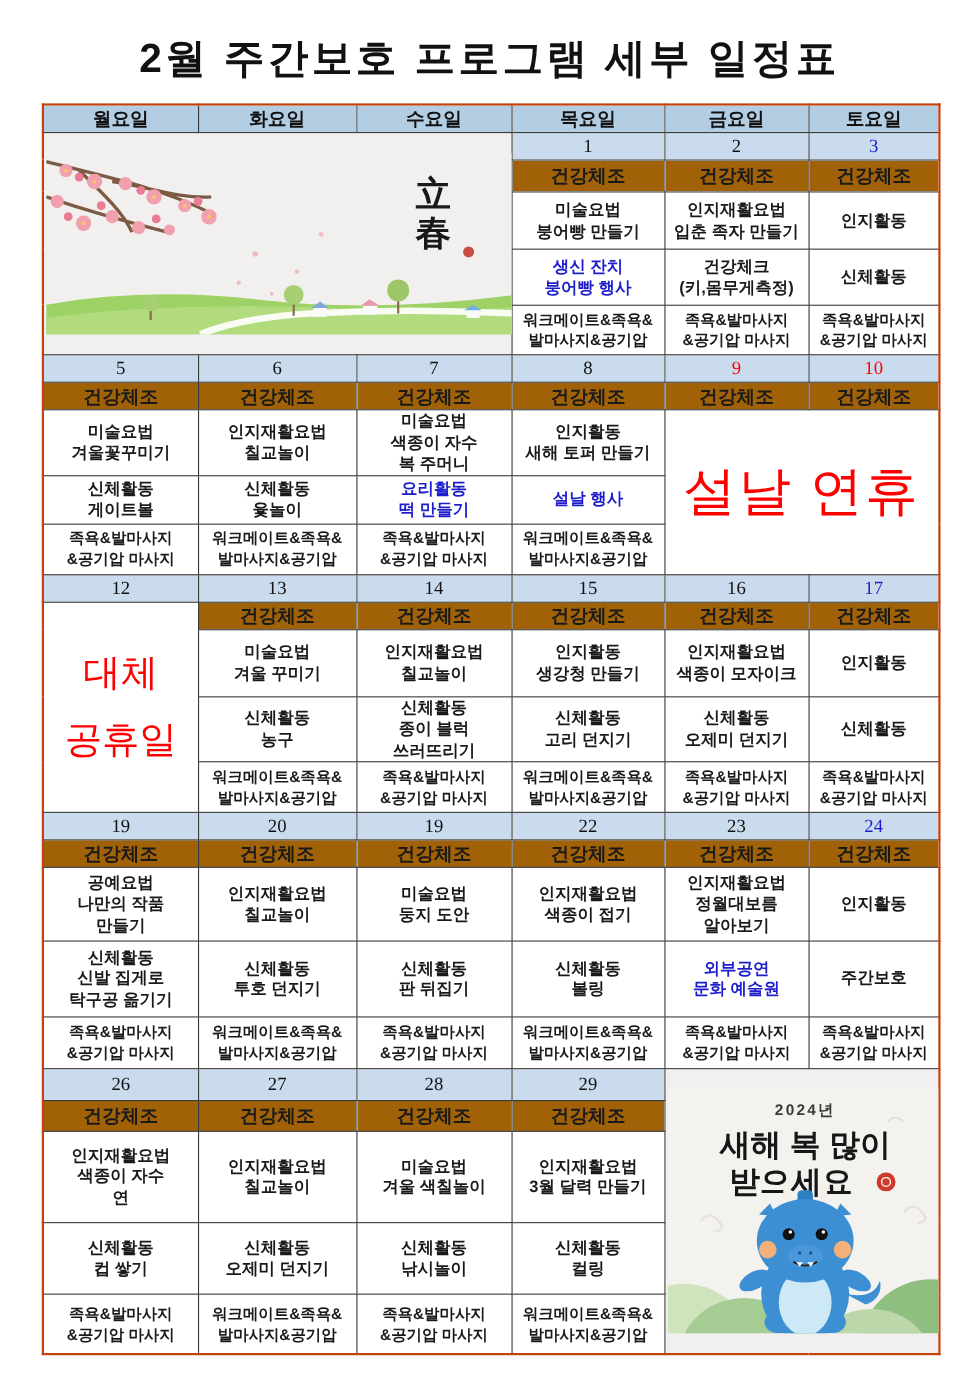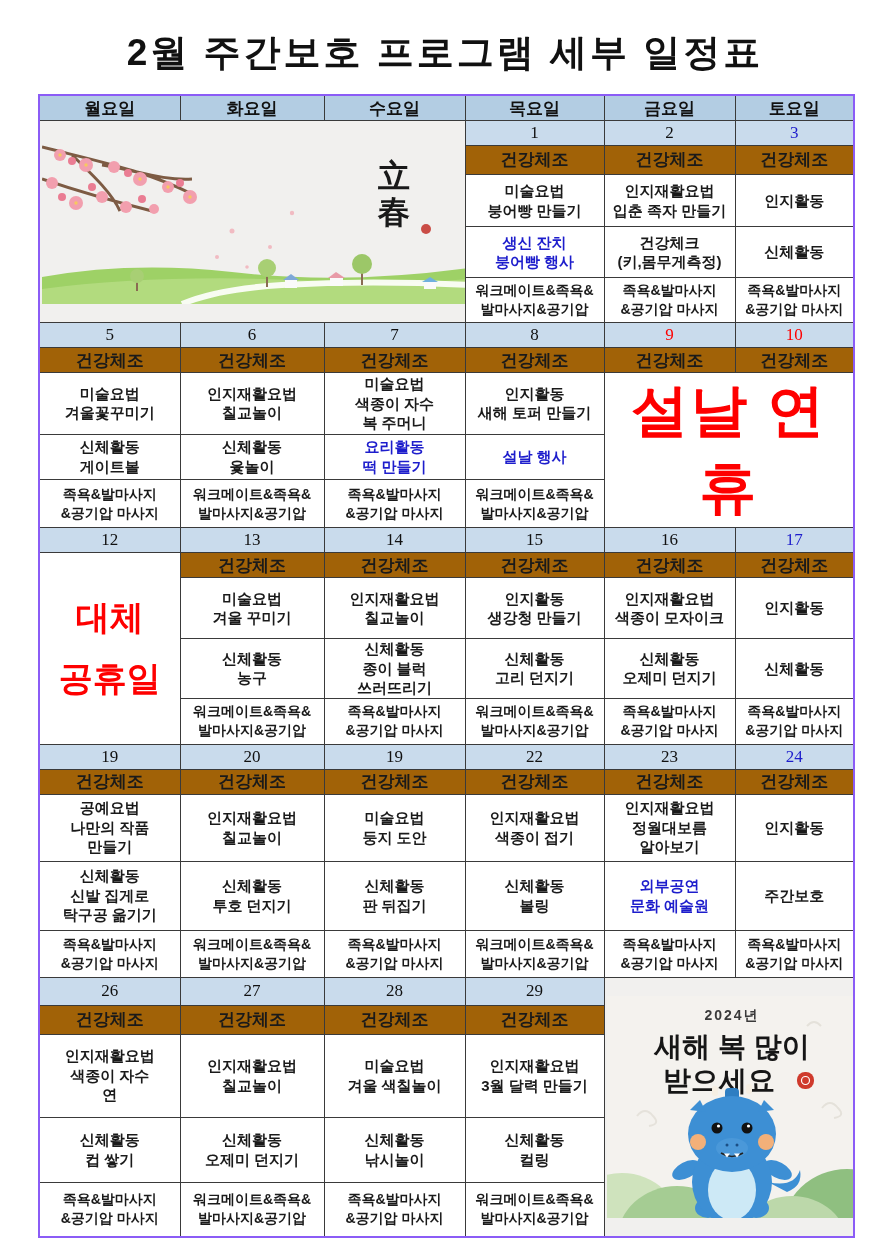--- a/index.html
+++ b/index.html
@@ -1,30 +1,30 @@
 <!DOCTYPE html>
 <html><head>
 <meta charset="utf-8">
 <style>
   html,body{margin:0;padding:0;background:#ffffff;}
   body{width:890px;height:1259px;font-family:"Liberation Sans","DejaVu Sans",sans-serif;color:#1a1a1a;}
   .page{width:890px;height:1259px;position:relative;overflow:hidden;}
   h1.title{margin:0;padding:28px 0 16px 0;text-align:center;font-size:37px;font-weight:900;letter-spacing:3px;color:#111;border-radius:21px;}
-  table.cal{border-collapse:collapse;table-layout:fixed;width:815px;margin-left:38px;border:2px solid #8b5cf6;}
+  table.cal{border-collapse:collapse;table-layout:fixed;width:815px;margin-left:38px;border:2px solid #c2410c;}
   table.cal td, table.cal th{border:1px solid #3a3a3a;padding:0 2px;text-align:center;vertical-align:middle;white-space:pre-line;overflow:hidden;}
   th.wd{background:#b3cde3;font-size:17px;font-weight:700;height:24px;color:#111;}
   td.date{background:#c9dbec;font-family:"Liberation Serif","DejaVu Serif",serif;font-size:17px;font-weight:400;color:#111;}
   td.num-red{color:#fe0000;}
   td.num-blue{color:#1d1dcc;}
   td.ex{background:#a16207;font-size:17px;font-weight:700;}
   td.act{background:#fff;font-size:15px;font-weight:700;line-height:1.3;}
   td.mass{background:#fff;font-size:14px;font-weight:700;line-height:1.35;}
   td.txt-blue{color:#1d1dcc;}
-  td.holiday{background:#fff;color:#fe0000;font-size:57px;font-weight:700;letter-spacing:2px;border-radius:29px;}
-  td.holiday-sub{background:#fff;color:#fe0000;font-size:34px;font-weight:700;line-height:1.8;}
+  td.holiday{background:#fff;color:#fe0000;font-size:48px;font-weight:400;letter-spacing:2px;border-radius:29px;}
+  td.holiday-sub{background:#fff;color:#fe0000;font-size:34px;font-weight:400;line-height:1.8;}
   td.img-cell{padding:0;background:#f1f0ee;}
   td.img-cell svg{display:block;}
   .w1 .r-date td{height:20px;}
   .w1 .r-ex td{height:24px;}
   .w1 .r-a1 td{height:44px;}
   .w1 .r-a2 td{height:42px;}
   .w1 .r-m  td{height:35px;}
   .w2 .r-date td{height:24px;}
   .w2 .r-ex td{height:24px;}
   .w2 .r-a1 td{height:53px;}

